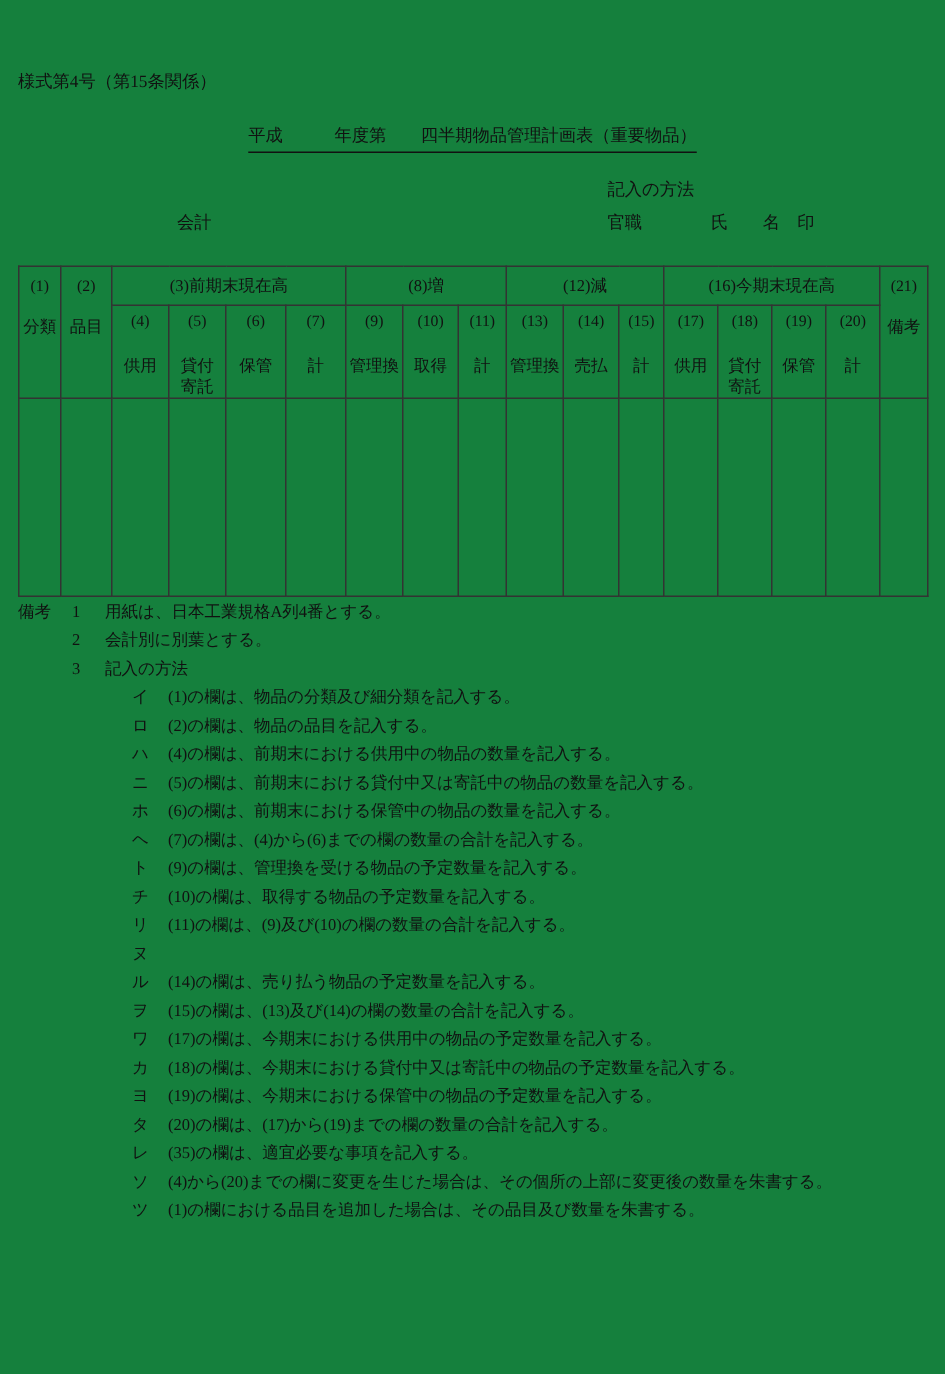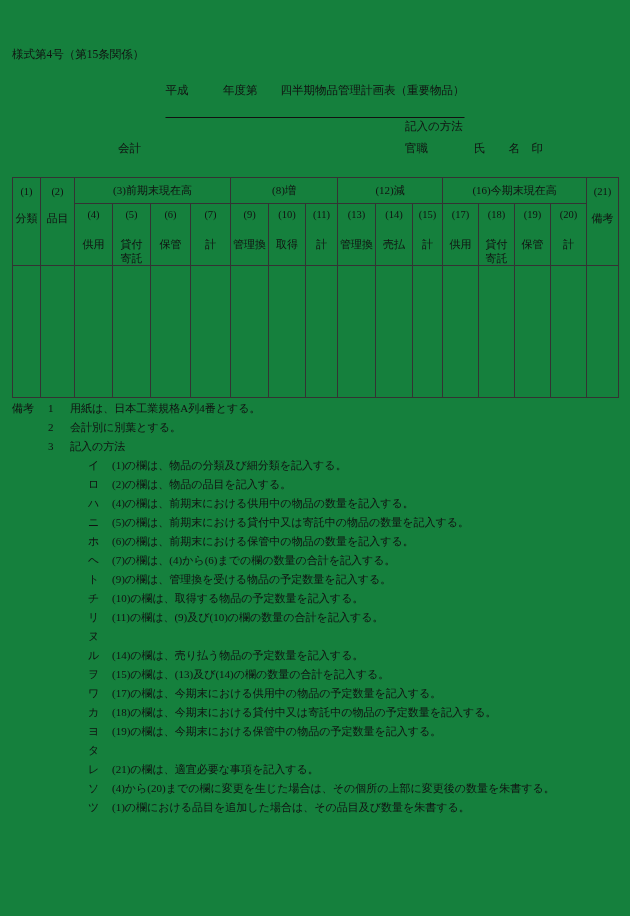--- a/index.html
+++ b/index.html
@@ -8,21 +8,21 @@
     background: #ffffff;
     font-family: "Liberation Serif", "DejaVu Serif", serif;
     color: #111111;
   }
   .page { position: relative; width: 630px; height: 916px; background: #15803d; overflow: hidden; }
 
   .form-number { position: absolute; left: 12px; top: 47px; font-size: 11.5px; }
   .title {
     position: absolute; top: 83px; left: 50%; transform: translateX(-50%);
     font-size: 11.5px; white-space: nowrap;
-    border-bottom: 1px solid #111; padding-bottom: 19px;
+    border-bottom: 1px solid #111; padding-bottom: 3px;
   }
   .manager-title { position: absolute; left: 405px; top: 119px; font-size: 11.5px; white-space: pre; }
   .manager-line  { position: absolute; left: 405px; top: 141px; font-size: 11.5px; white-space: pre; }
   .account       { position: absolute; left: 118px; top: 141px; font-size: 11.5px; text-align: right; }
 
   table.form-table {
     position: absolute; left: 12px; top: 177px; width: 606px;
     border-collapse: collapse; table-layout: fixed;
   }
   .form-table th, .form-table td {
@@ -269,25 +269,26 @@
       <span class="nt">(18)の欄は、今期末における貸付中又は寄託中の物品の予定数量を記入する。</span>
     </div>
     <div class="note-row">
       <span class="nind"></span>
       <span class="nm">ヨ</span>
       <span class="nt">(19)の欄は、今期末における保管中の物品の予定数量を記入する。</span>
     </div>
     <div class="note-row">
       <span class="nind"></span>
       <span class="nm">タ</span>
+      <span class="nt">(20)の欄は、(17)から(19)までの欄の数量の合計を記入する。</span>
     </div>
     <div class="note-row">
       <span class="nind"></span>
       <span class="nm">レ</span>
-      <span class="nt">(21)の欄は、適宜必要な事項を記入する。</span>
+      <span class="nt">(35)の欄は、適宜必要な事項を記入する。</span>
     </div>
     <div class="note-row">
       <span class="nind"></span>
       <span class="nm">ソ</span>
       <span class="nt">(4)から(20)までの欄に変更を生じた場合は、その個所の上部に変更後の数量を朱書する。</span>
     </div>
     <div class="note-row">
       <span class="nind"></span>
       <span class="nm">ツ</span>
       <span class="nt">(1)の欄における品目を追加した場合は、その品目及び数量を朱書する。</span>

